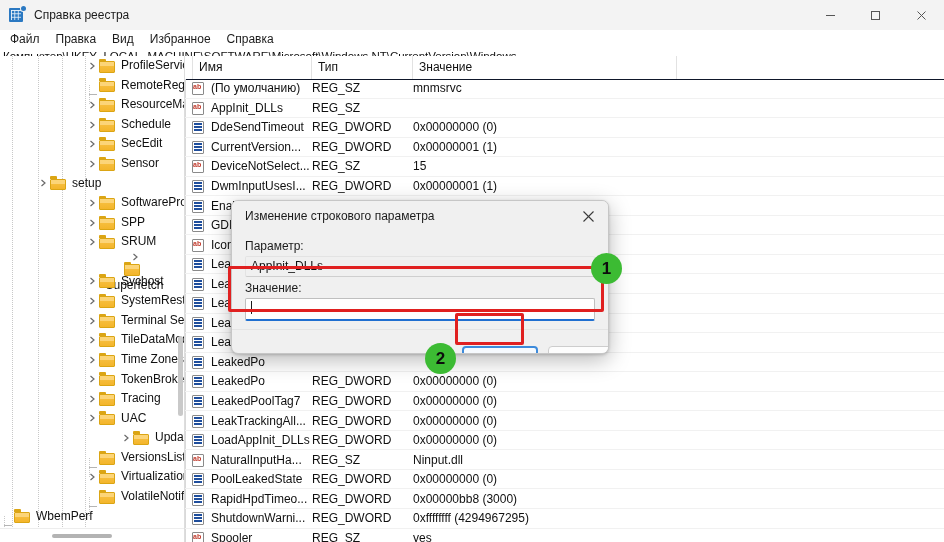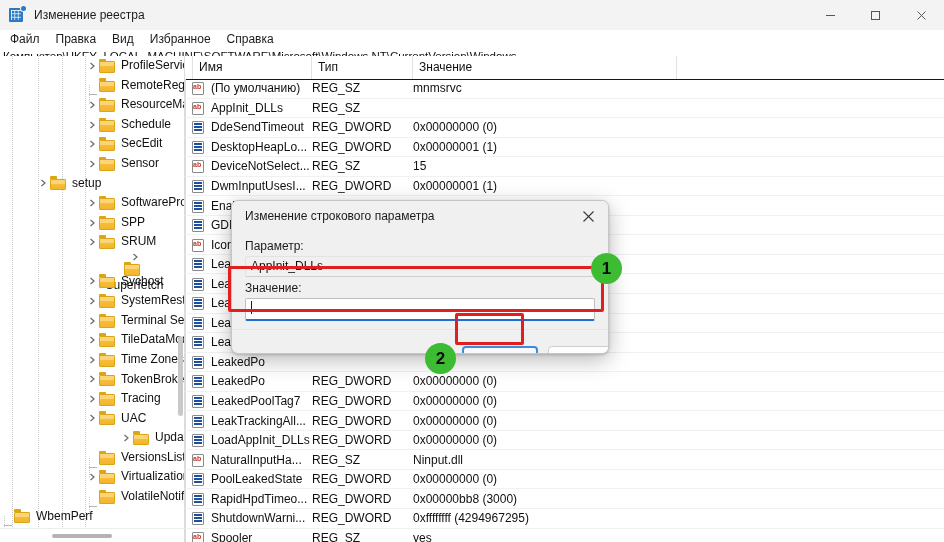--- a/index.html
+++ b/index.html
@@ -302,21 +302,21 @@
 <body>
 
 <div id="app">
 
   <div class="titlebar">
     <div class="app-icon">
       <div class="sq"></div>
         <div class="grid"></div>
         <div class="dot"></div>
     </div>
-    <div class="title-text">Изменение реестра</div>
+    <div class="title-text">Справка реестра</div>
     <div class="wincontrols">
       <div class="wc">
         <svg width="11" height="11" viewBox="0 0 11 11">
             <line x1="1" y1="5.5" x2="10" y2="5.5" stroke="#555" stroke-width="1"></line>
           </svg>
       </div>
       <div class="wc">
         <svg width="11" height="11" viewBox="0 0 11 11">
             <rect x="1.5" y="1.5" width="8" height="8" fill="none" stroke="#555" stroke-width="1"></rect>
           </svg>
@@ -677,21 +677,21 @@
           <div class="cell type">REG_DWORD</div>
           <div class="cell val">0x00000000 (0)</div>
         </div>
         <div class="row">
           <div class="cell name">
             <div class="vicon dw">
               <div class="pg"></div>
               <div class="bits"></div>
               <div class="bits2"></div>
             </div>
-            <span>DesktopHeapLo...</span>
+            <span>CurrentVersion...</span>
           </div>
           <div class="cell type">REG_DWORD</div>
           <div class="cell val">0x00000001 (1)</div>
         </div>
         <div class="row">
           <div class="cell name">
             <div class="vicon sz">
               <div class="pg"></div>
               <div class="lbl">ab</div>
             </div>

